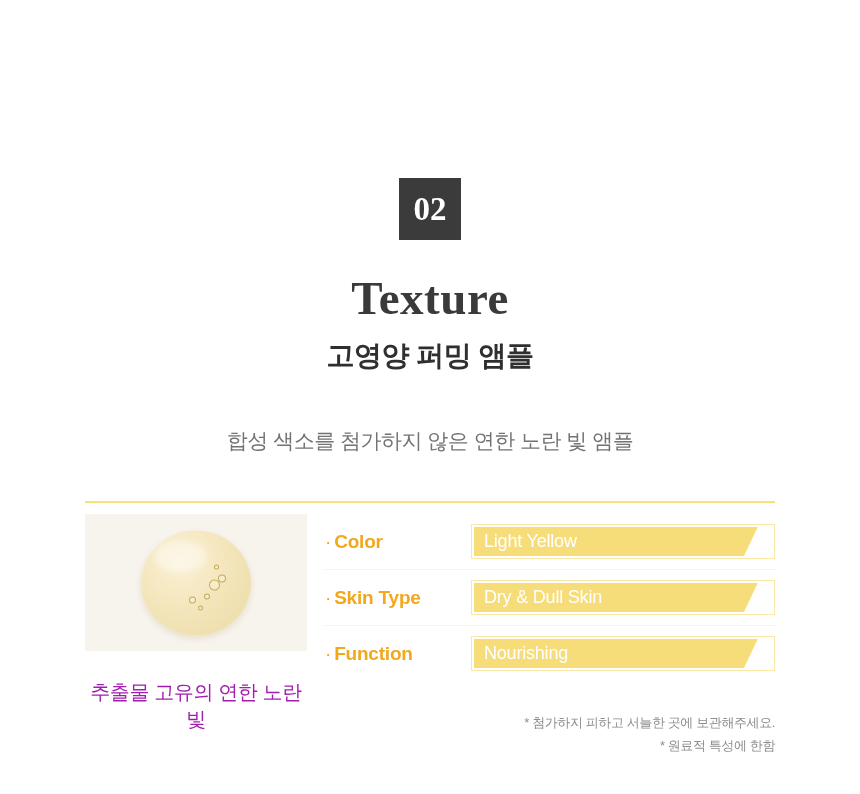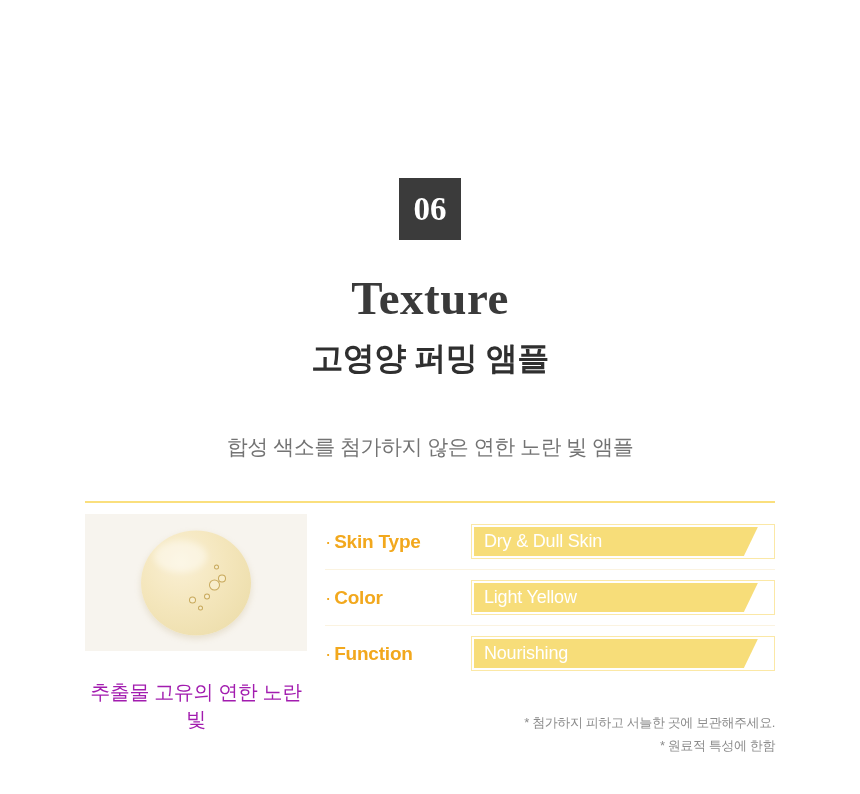--- a/index.html
+++ b/index.html
@@ -50,21 +50,21 @@
     font-size: 47px;
     color: #3a3a3a;
     margin-top: 34px;
     letter-spacing: 0.5px;
     line-height: 1.05;
   }
 
   .section-subtitle {
     font-family: "Liberation Sans", "DejaVu Sans", sans-serif;
     font-weight: bold;
-    font-size: 32px;
+    font-size: 28px;
     color: #2f2f2f;
     margin-top: 14px;
     letter-spacing: -0.5px;
   }
 
   .section-desc {
     font-family: "Liberation Sans", "DejaVu Sans", sans-serif;
     font-weight: normal;
     font-size: 21px;
     color: #737373;
@@ -226,21 +226,21 @@
     letter-spacing: -0.4px;
     line-height: 1.75;
   }
 </style>
 </head>
 <body>
 
 <div class="page">
 
   <div class="header">
-    <div class="step-badge">06</div>
+    <div class="step-badge">02</div>
     <div class="section-title">Texture</div>
     <div class="section-subtitle">고영양 퍼밍 앰플</div>
     <div class="section-desc">합성 색소를 첨가하지 않은 연한 노란 빛 앰플</div>
   </div>
 
   <div class="spec-wrap">
 
     <div class="spec-topline"></div>
 
     <div class="spec-body">
@@ -256,35 +256,35 @@
             <span class="bubble b6"></span>
           </div>
         </div>
         <div class="photo-caption">추출물 고유의 연한 노란 빛</div>
       </div>
 
       <div class="rows-col">
 
         <div class="spec-row">
           <div class="spec-label">
+            <span class="dot">·</span><span>Color</span>
+          </div>
+          <div class="bar-box">
+            <div class="bar-fill"></div>
+            <div class="bar-text">Light Yellow</div>
+          </div>
+        </div>
+
+        <div class="spec-row">
+          <div class="spec-label">
             <span class="dot">·</span><span>Skin Type</span>
           </div>
           <div class="bar-box">
             <div class="bar-fill"></div>
             <div class="bar-text">Dry &amp; Dull Skin</div>
-          </div>
-        </div>
-
-        <div class="spec-row">
-          <div class="spec-label">
-            <span class="dot">·</span><span>Color</span>
-          </div>
-          <div class="bar-box">
-            <div class="bar-fill"></div>
-            <div class="bar-text">Light Yellow</div>
           </div>
         </div>
 
         <div class="spec-row">
           <div class="spec-label">
             <span class="dot">·</span><span>Function</span>
           </div>
           <div class="bar-box">
             <div class="bar-fill"></div>
             <div class="bar-text">Nourishing</div>

